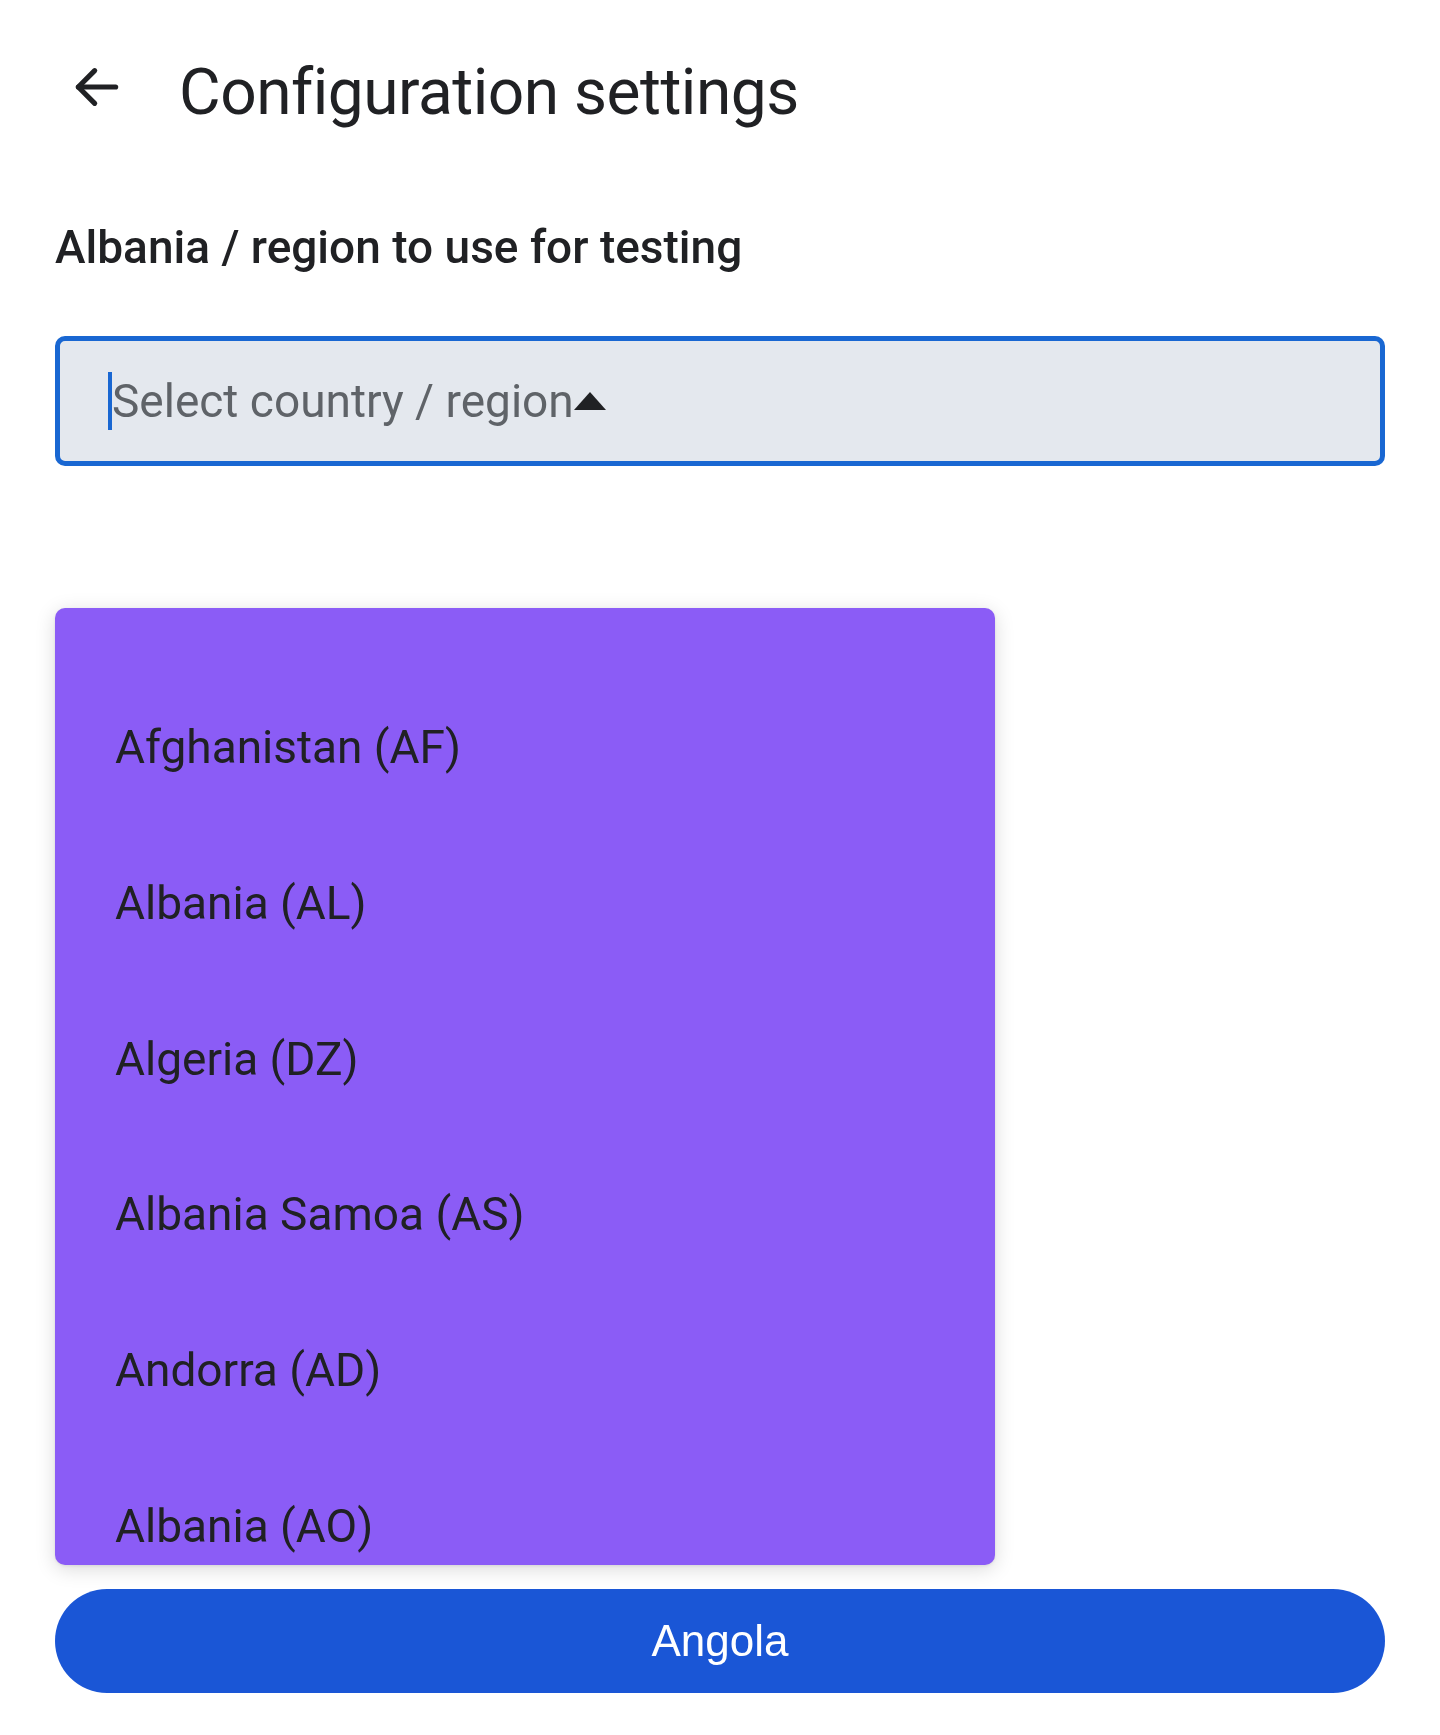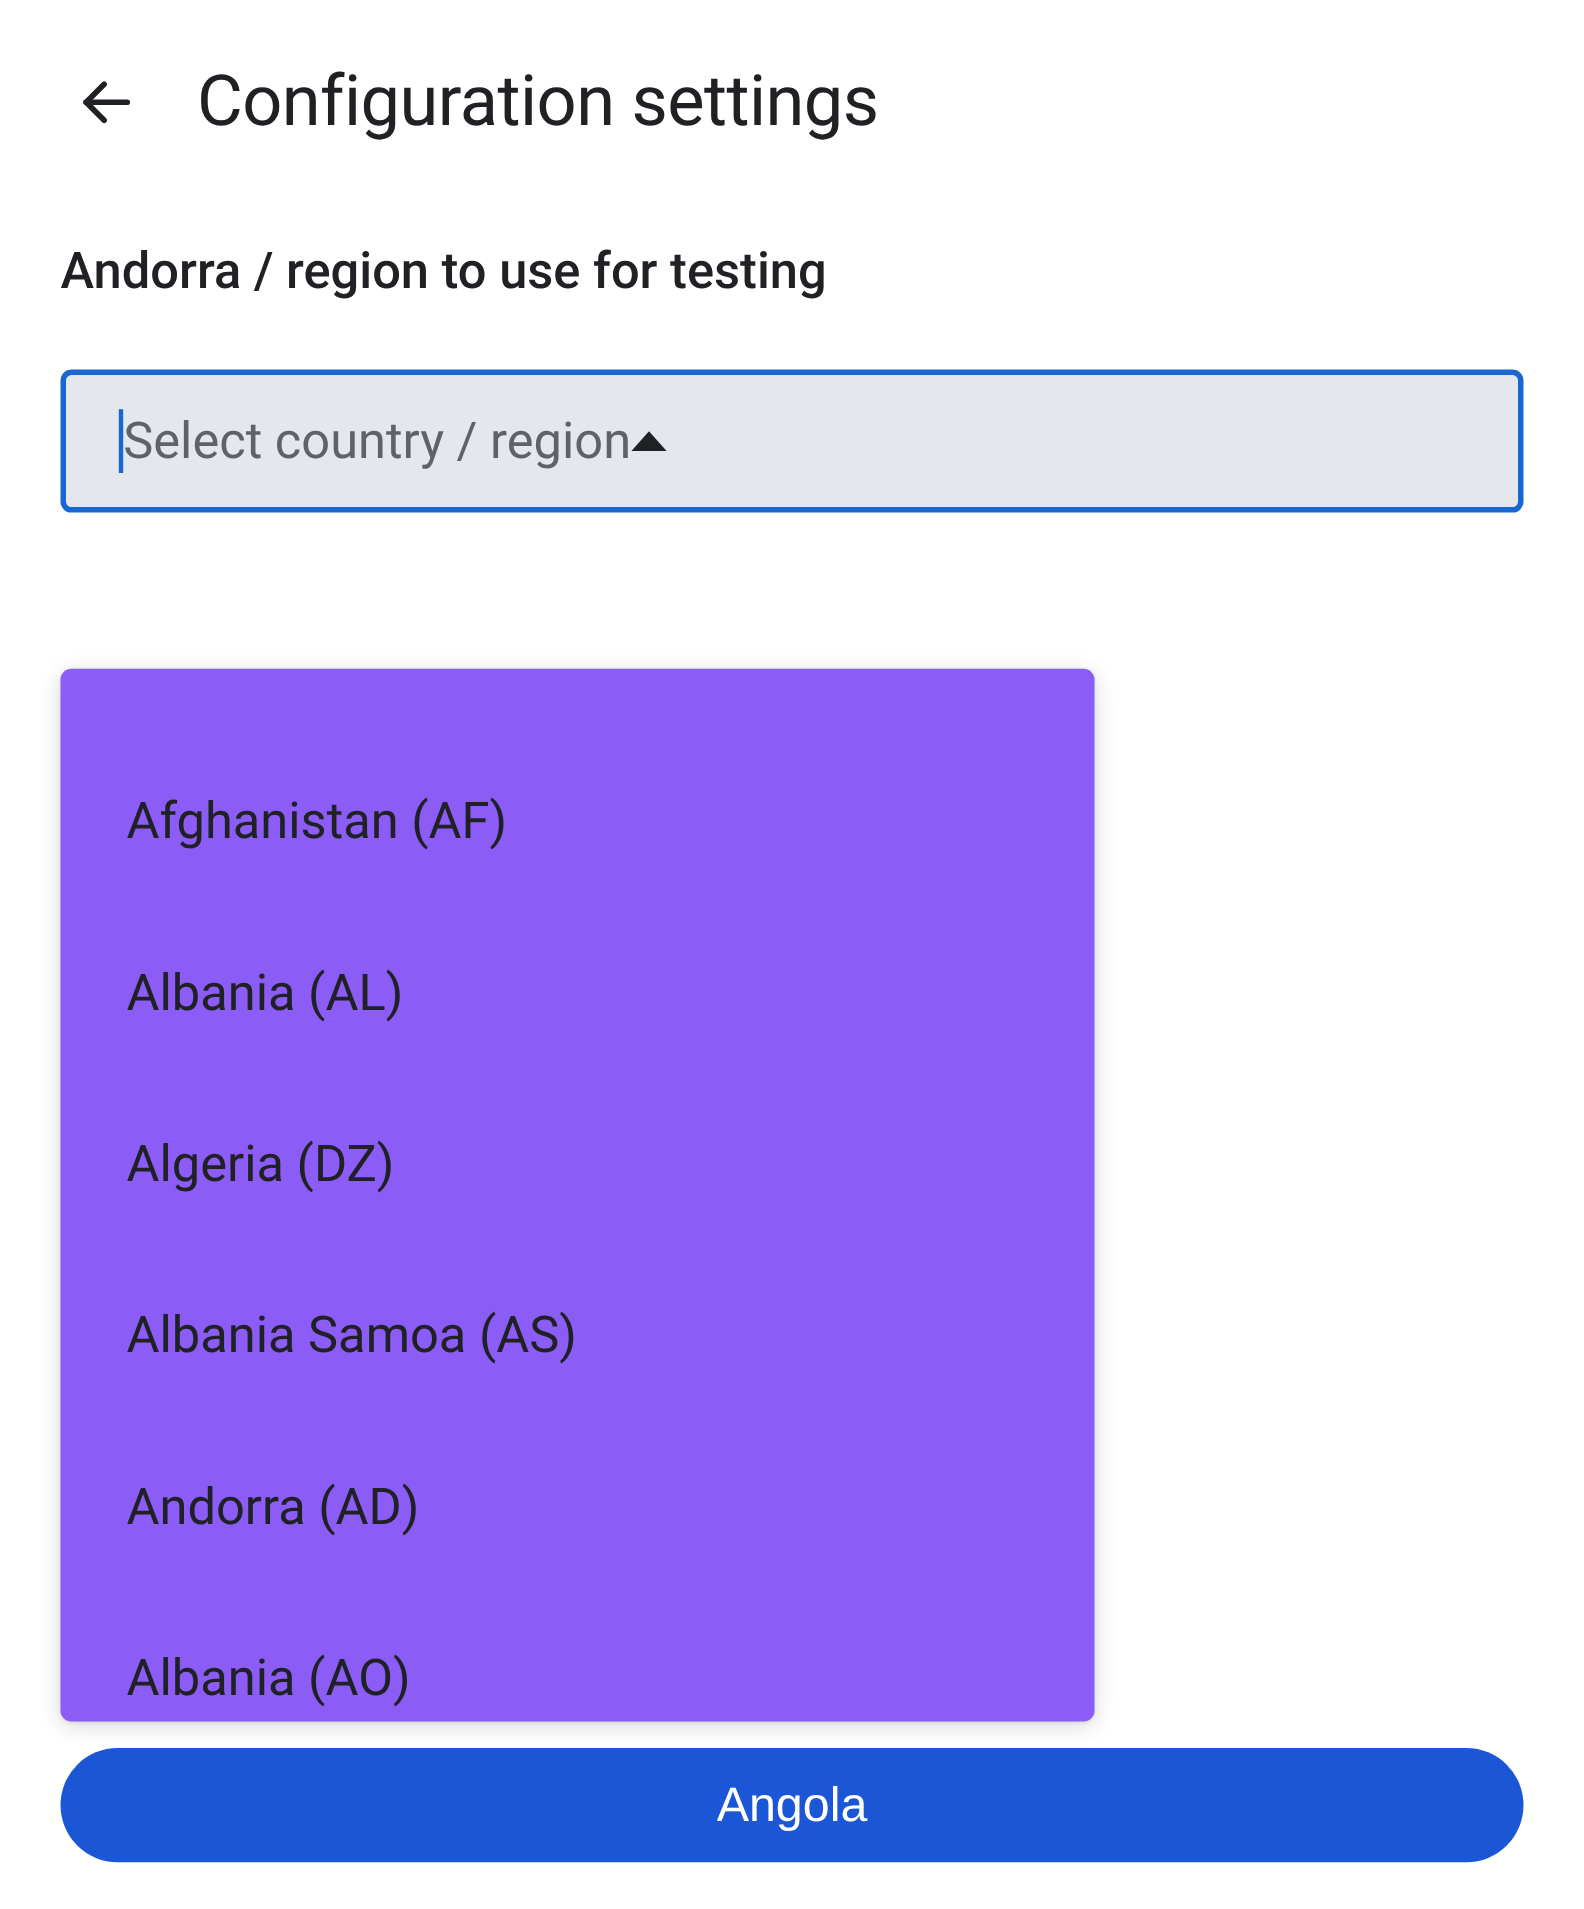--- a/index.html
+++ b/index.html
@@ -16,21 +16,21 @@
       position: relative;
     }
     .container {
       padding: 55px 55px 0 55px;
       width: 100%;
       height: 100%;
       position: relative;
     }
     .header {
       display: flex;
-      align-items: center;
+      align-items: flex-start;
       gap: 50px;
       margin-bottom: 90px;
     }
     .back-btn {
       background: none;
       border: none;
       cursor: pointer;
       padding: 0;
       display: flex;
       align-items: center;
@@ -134,21 +134,21 @@
   <div class="header">
     <button class="back-btn">
       <svg viewBox="0 0 24 24" fill="none" stroke="#202124" stroke-width="2.2" stroke-linecap="round" stroke-linejoin="round">
         <line x1="20" y1="12" x2="4" y2="12"></line>
         <polyline points="11 5 4 12 11 19"></polyline>
       </svg>
     </button>
     <h1 class="title">Configuration settings</h1>
   </div>
 
-  <div class="field-label">Andorra / region to use for testing</div>
+  <div class="field-label">Albania / region to use for testing</div>
 
   <div class="select-field">
     <div class="select-placeholder">
       <span class="cursor-bar"></span>
       <span>Select country / region</span>
     </div>
     <div class="chevron-up"></div>
   </div>
 
   <div class="dropdown">

